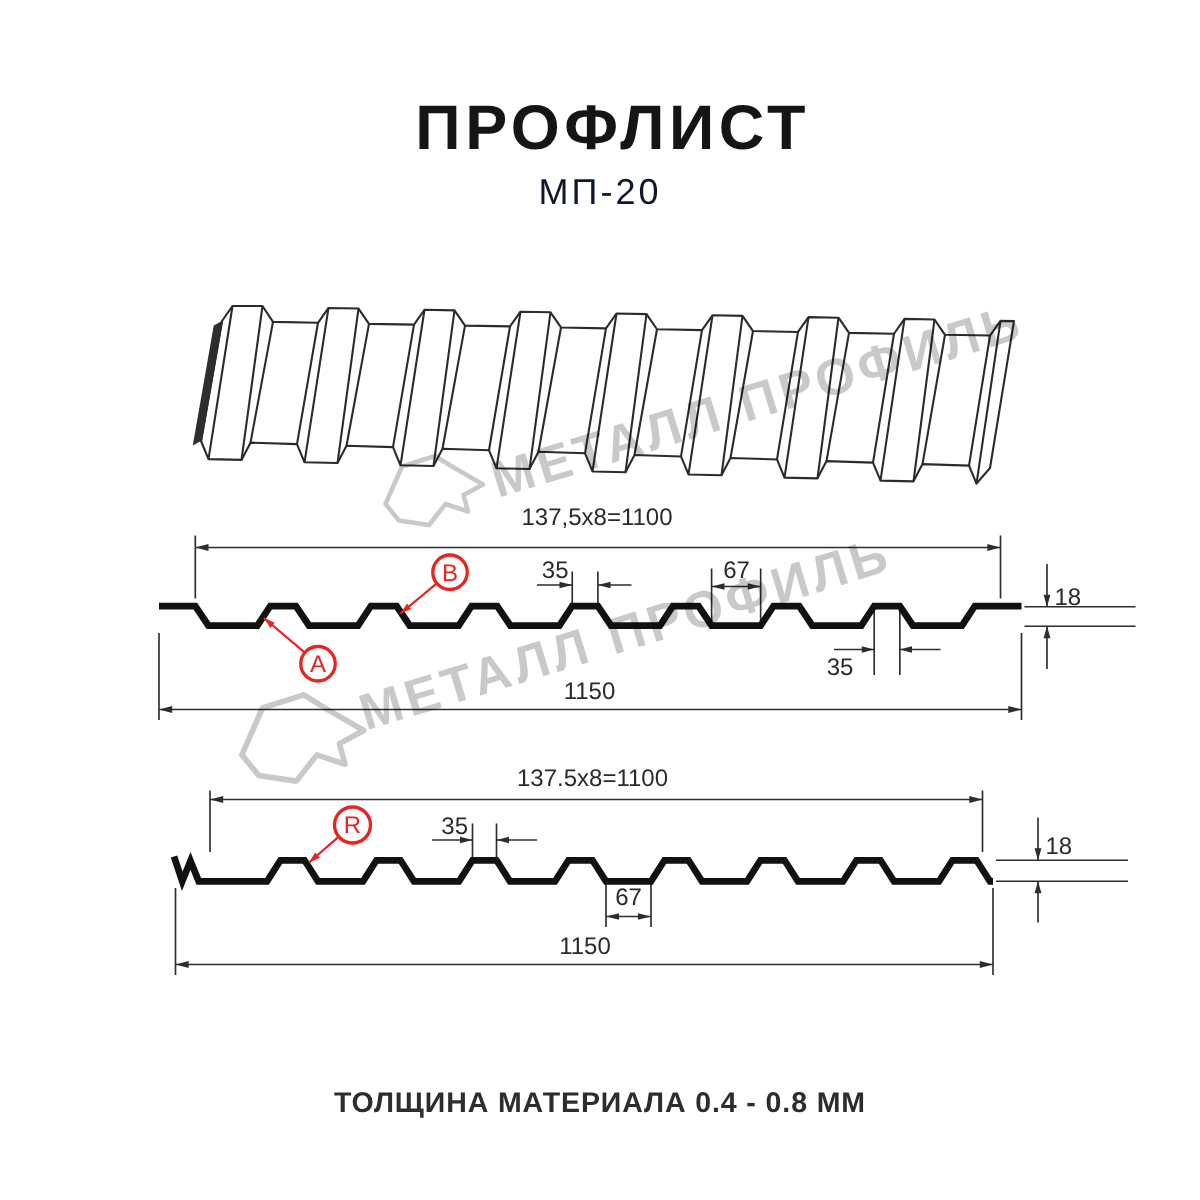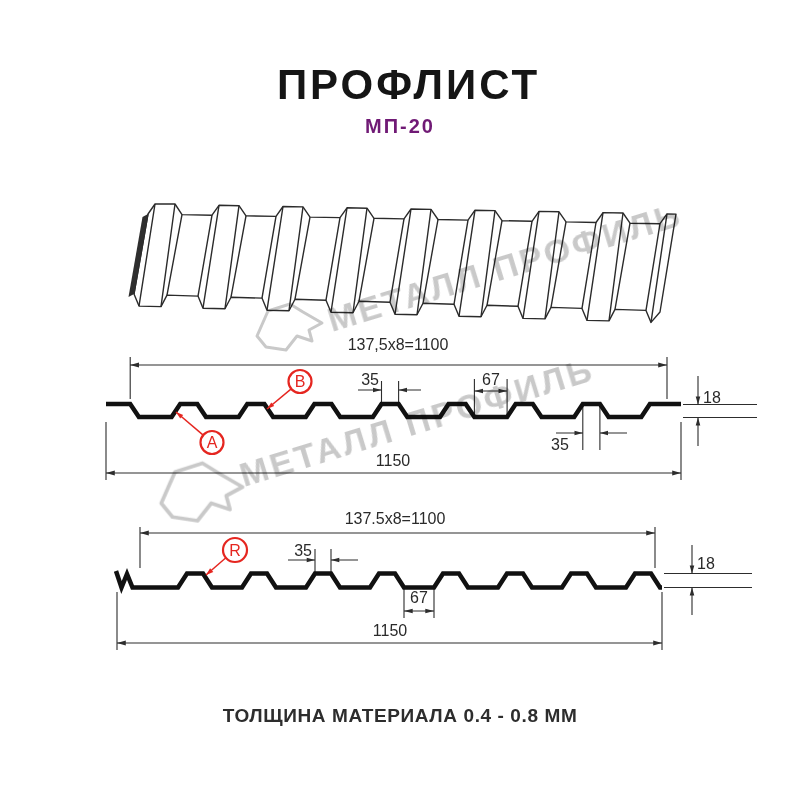--- a/index.html
+++ b/index.html
@@ -1,21 +1,21 @@
 <!DOCTYPE html>
 <html><head>
 <meta charset="utf-8">
 <style>
   html,body{margin:0;padding:0;}
   body{width:800px;height:800px;background:#ffffff;position:relative;overflow:hidden;
        font-family:"Liberation Sans", sans-serif;}
   .header{position:absolute;top:64px;left:0;width:800px;text-align:center;}
   .title{font-size:42px;font-weight:bold;letter-spacing:3px;color:#151515;line-height:1;padding-left:17px;}
-  .subtitle{margin-top:9px;font-size:20px;letter-spacing:2px;color:#701a75;font-weight:700;}
-  .footer{position:absolute;top:705px;left:0;width:800px;text-align:center;
+  .subtitle{margin-top:9px;font-size:24px;letter-spacing:2px;color:#0f172a;font-weight:400;}
+  .footer{position:absolute;top:725px;left:0;width:800px;text-align:center;
           font-size:19px;font-weight:600;letter-spacing:0.6px;color:#2d2d2d;}
   svg{position:absolute;left:0;top:0;}
   .thick{stroke:#111;stroke-width:4.5;fill:none;stroke-linejoin:miter;}
   .thin{stroke:#2d2d2d;stroke-width:1.1;fill:none;}
   .sheet{stroke:#2b2b2b;stroke-width:1.4;fill:#ffffff;stroke-linejoin:round;}
   .sheetline{stroke:#2b2b2b;stroke-width:1.4;fill:none;}
   .arr{fill:#2d2d2d;stroke:none;}
   .dim{font-size:16px;fill:#2a2a2a;}
   .mid{text-anchor:middle;} .end{text-anchor:end;}
   .red{stroke:#e52620;fill:none;stroke-width:2.2;}

